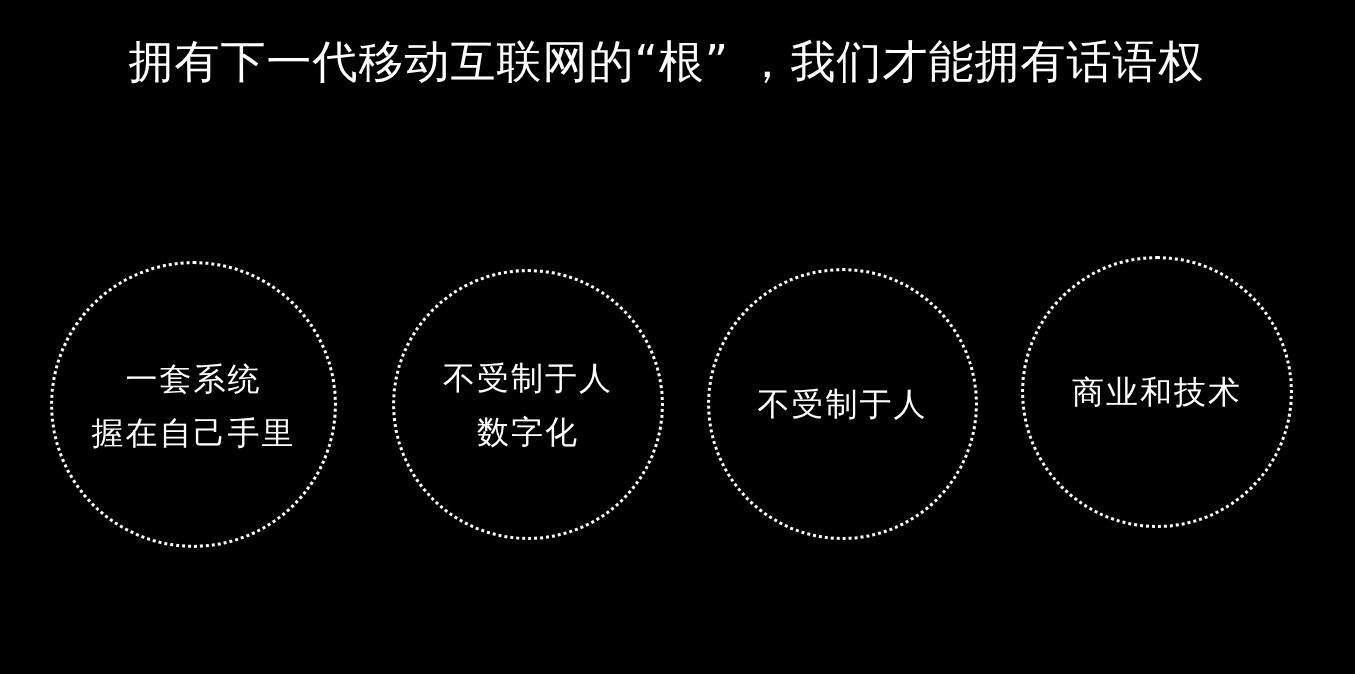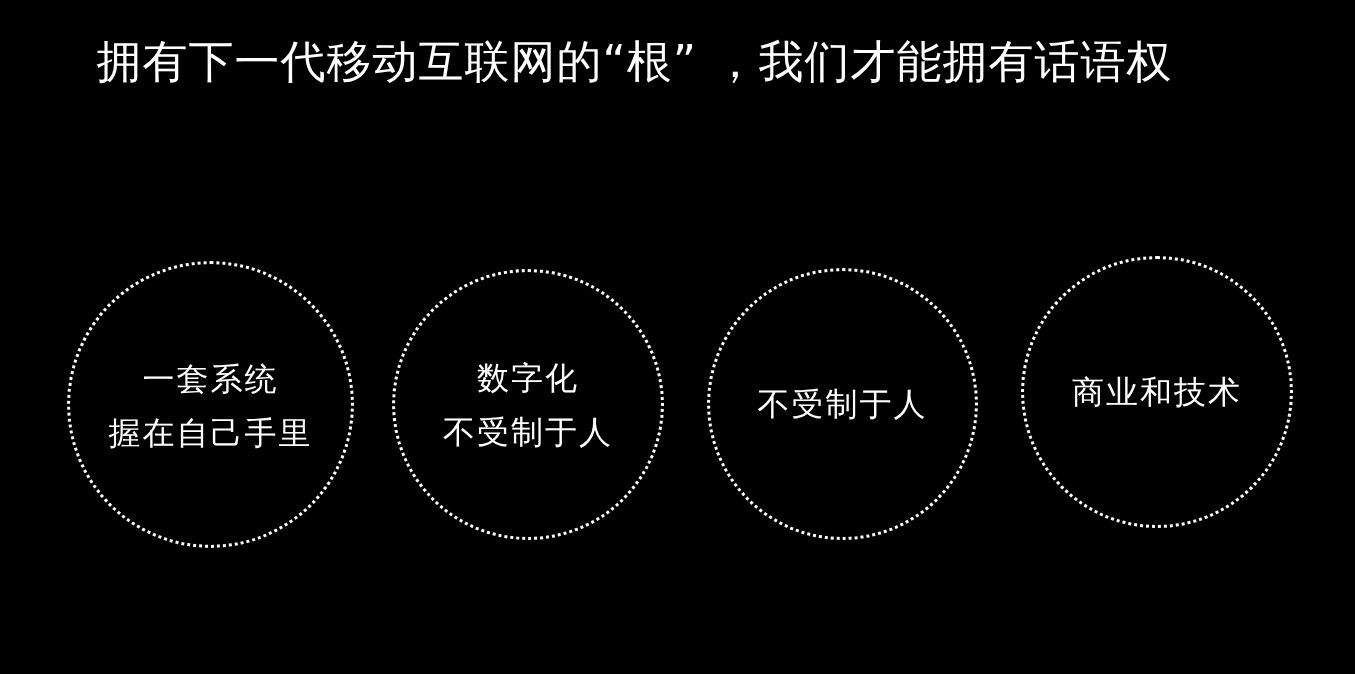--- a/index.html
+++ b/index.html
@@ -19,39 +19,40 @@
       position: absolute;
       left: 0;
       top: 30px;
       width: 1269px;
       text-align: center;
       font-size: 45px;
       line-height: 64px;
       letter-spacing: 1px;
       color: #ffffff;
       white-space: nowrap;
+      padding-left: 32px;
     }
     .circle {
       position: absolute;
       box-sizing: border-box;
       border: 3px dotted #ffffff;
       border-radius: 50%;
       display: flex;
       flex-direction: column;
       align-items: center;
       justify-content: center;
     }
     .circle-line {
       font-size: 32px;
       line-height: 54px;
       letter-spacing: 2px;
       color: #ffffff;
       white-space: nowrap;
     }
-    #circle-1 { left: 67px;  top: 261px; width: 287px; height: 287px; }
+    #circle-1 { left: 50px;  top: 261px; width: 287px; height: 287px; }
     #circle-2 { left: 392px; top: 269px; width: 272px; height: 271px; }
     #circle-3 { left: 707px; top: 268px; width: 271px; height: 272px; }
     #circle-4 { left: 1021px; top: 256px; width: 272px; height: 272px; }
     #circle-1 .circle-wrap { margin-top: 2px; }
     #circle-3 .circle-wrap { margin-top: 0px; }
     .circle-wrap {
       display: flex;
       flex-direction: column;
       align-items: center;
     }
@@ -63,22 +64,22 @@
 
 <div class="circle" id="circle-1">
   <div class="circle-wrap">
     <div class="circle-line">一套系统</div>
     <div class="circle-line">握在自己手里</div>
   </div>
 </div>
 
 <div class="circle" id="circle-2">
   <div class="circle-wrap">
+    <div class="circle-line">不受制于人</div>
     <div class="circle-line">数字化</div>
-    <div class="circle-line">不受制于人</div>
   </div>
 </div>
 
 <div class="circle" id="circle-3">
   <div class="circle-wrap">
     <div class="circle-line">不受制于人</div>
   </div>
 </div>
 
 <div class="circle" id="circle-4">

